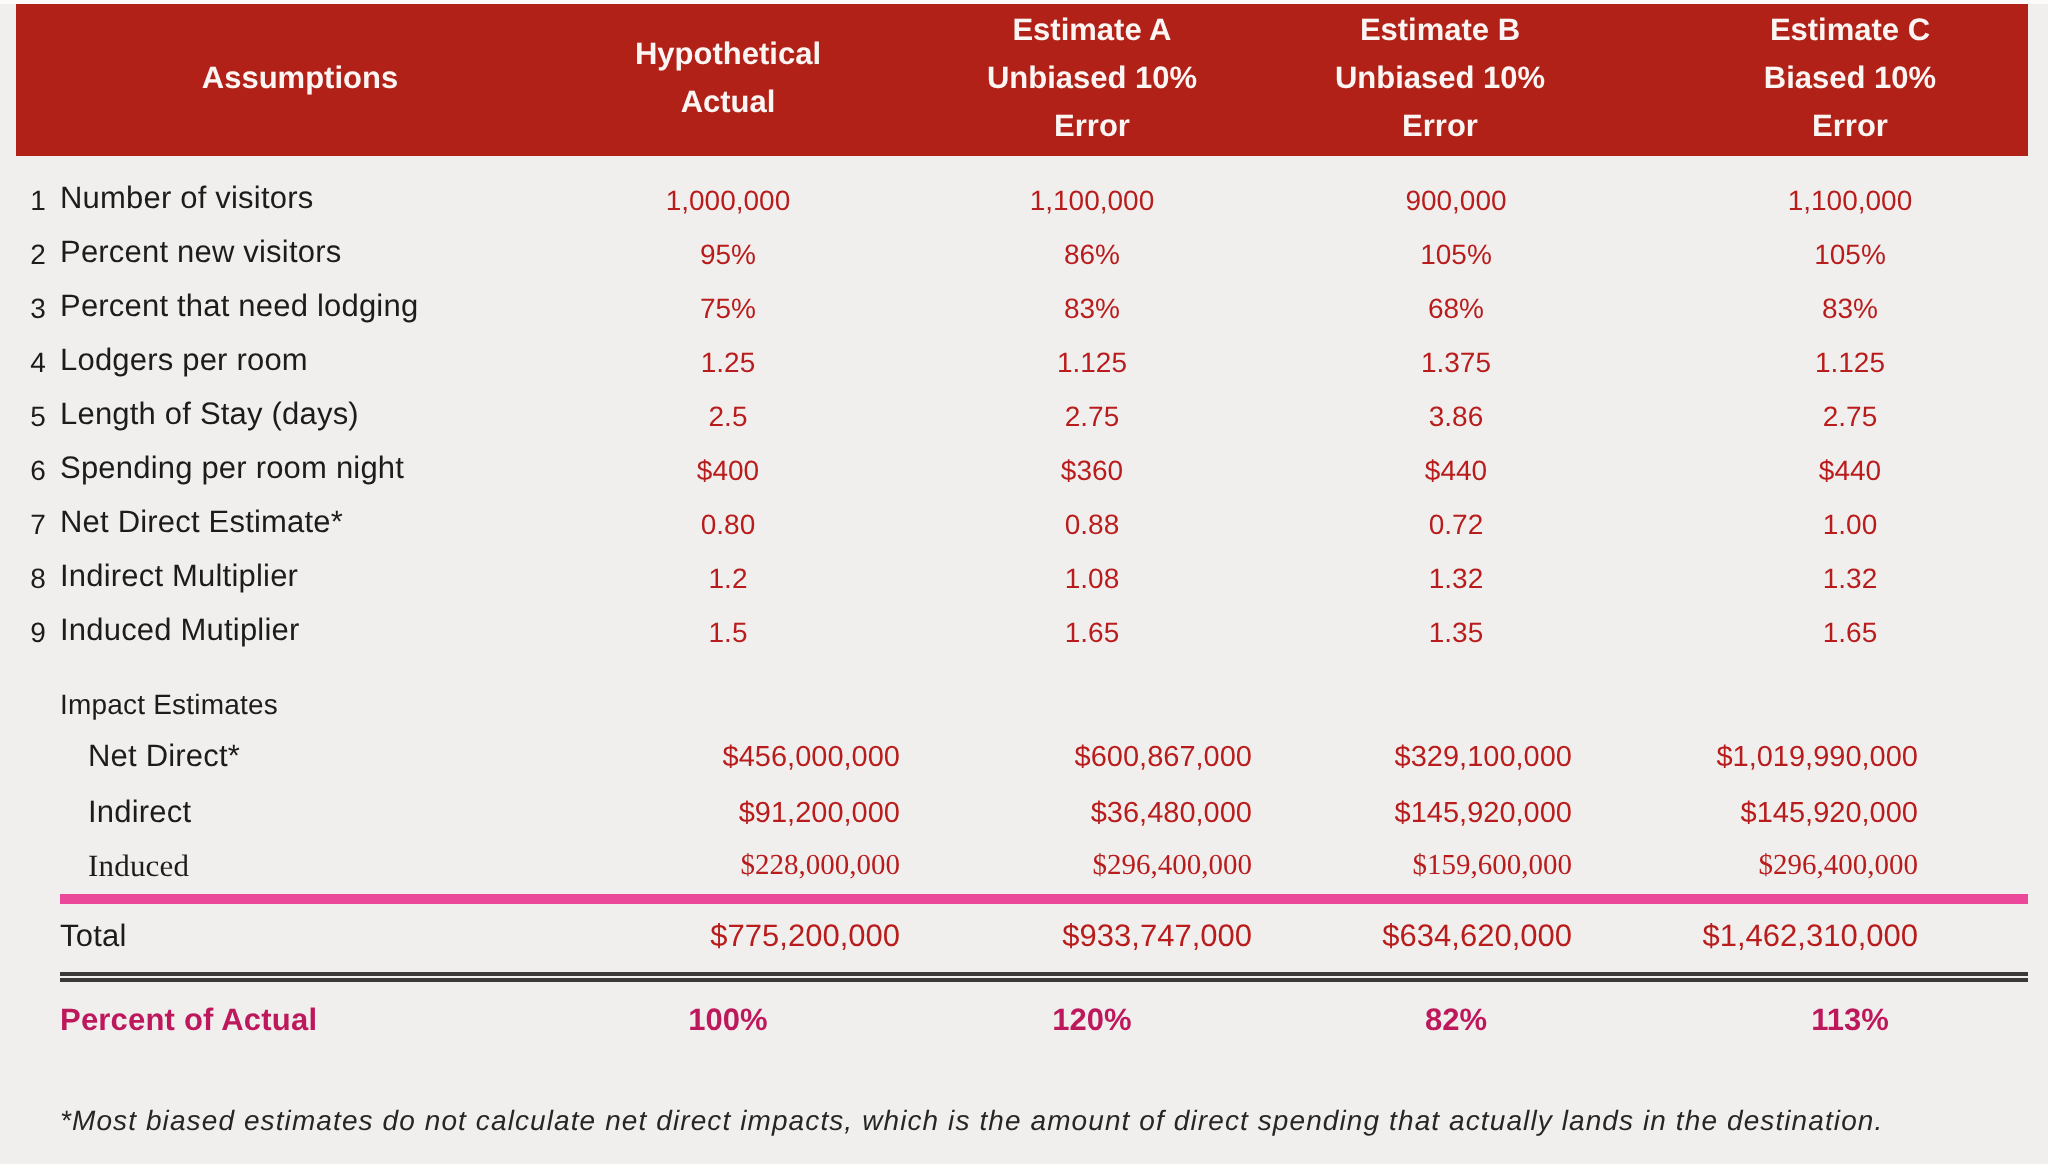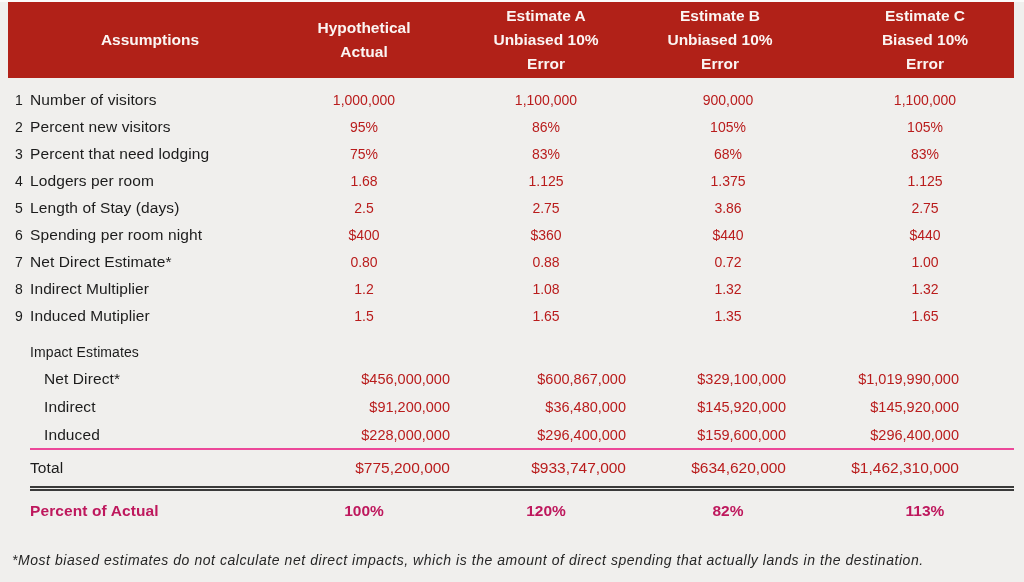--- a/index.html
+++ b/index.html
@@ -70,25 +70,25 @@
 
   
   tr.money td.value{text-align:right;font-size:14.5px;}
   tr.row-total td.value{font-size:15.5px;}
   tr.money td.value:nth-child(3){padding-right:8px;}
   tr.money td.value:nth-child(4){padding-right:8px;}
   tr.money td.value:nth-child(5){padding-right:20px;}
   tr.money td.value:nth-child(6){padding-right:55px;}
 
   
-  tr.sep-below td:not(.gutter){border-bottom:2px solid #ec4899;}
+  tr.sep-below td:not(.gutter){border-bottom:5px solid #ec4899;font-family:Liberation Serif, serif;}
   tr.row-total td:not(.gutter){border-bottom:5px double #3a3a3a;}
 
   .footnote{
-    margin:26px 10px 0 12px;
+    margin:26px 10px 0 30px;
     font-style:italic;
     font-size:14px;
     letter-spacing:.55px;
     color:#262626;
     white-space:nowrap;
   }
 </style>
 </head>
 <body>
 
@@ -145,21 +145,21 @@
           <td class="gutter">3</td>
           <td class="label">Percent that need lodging</td>
           <td class="value">75%</td>
           <td class="value">83%</td>
           <td class="value">68%</td>
           <td class="value">83%</td>
         </tr>
         <tr class="row-assumption centered">
           <td class="gutter">4</td>
           <td class="label">Lodgers per room</td>
-          <td class="value">1.68</td>
+          <td class="value">1.25</td>
           <td class="value">1.125</td>
           <td class="value">1.375</td>
           <td class="value">1.125</td>
         </tr>
         <tr class="row-assumption centered">
           <td class="gutter">5</td>
           <td class="label">Length of Stay (days)</td>
           <td class="value">2.5</td>
           <td class="value">2.75</td>
           <td class="value">3.86</td>

